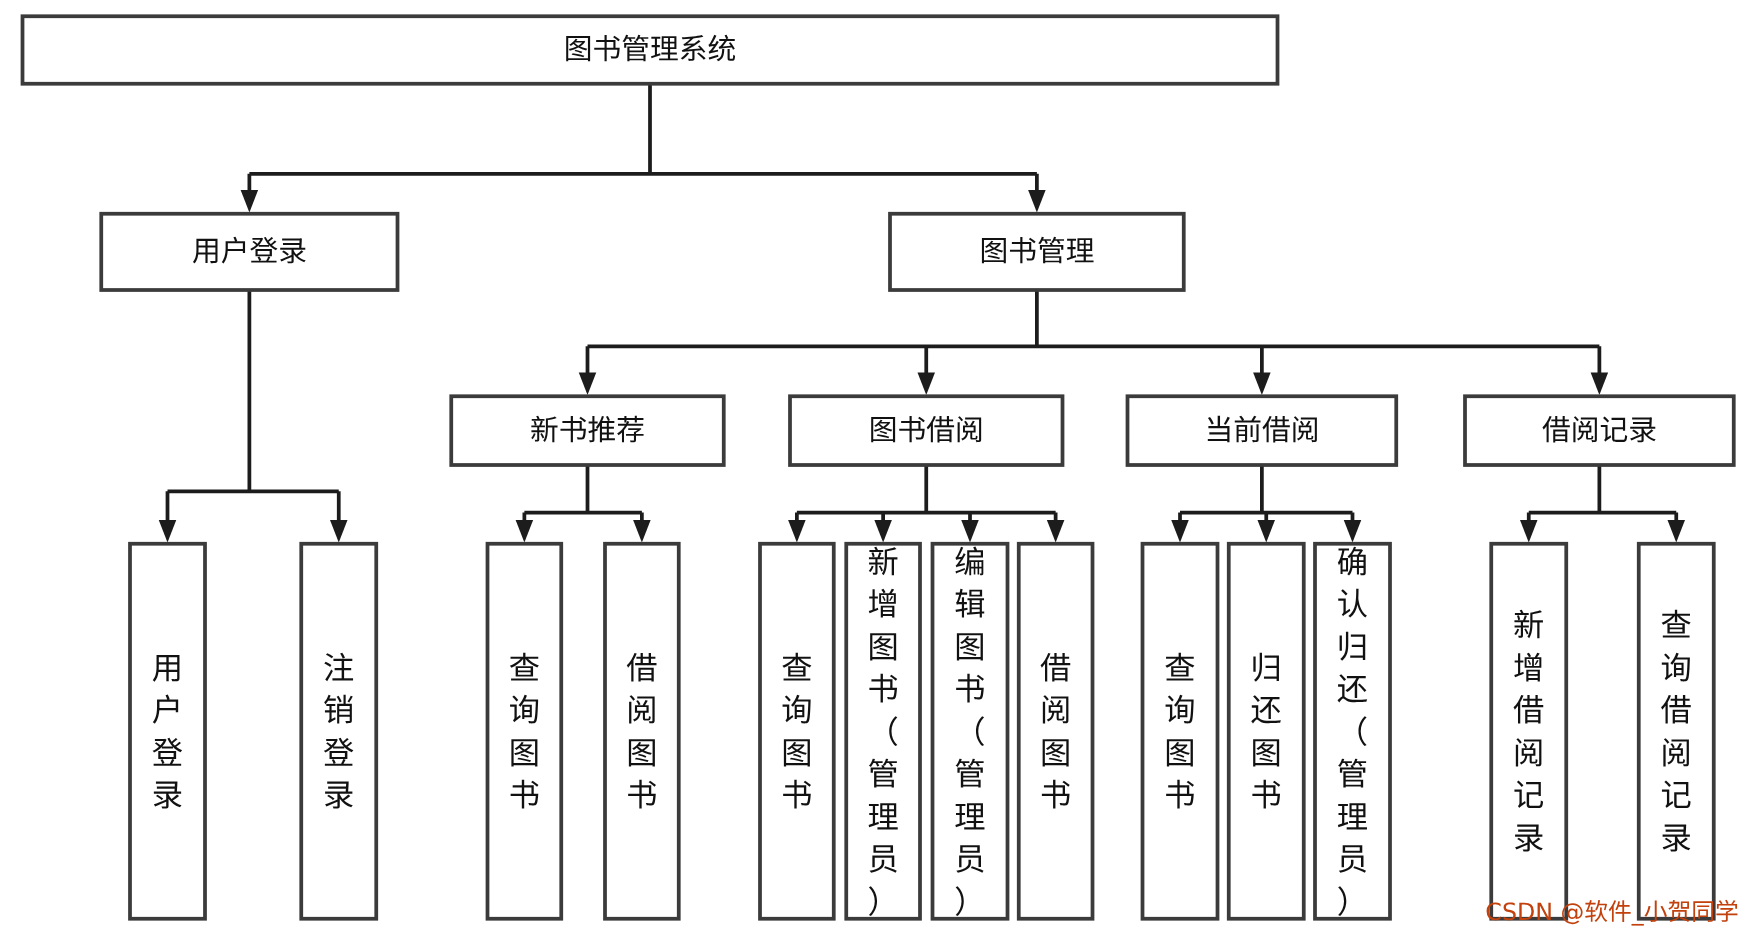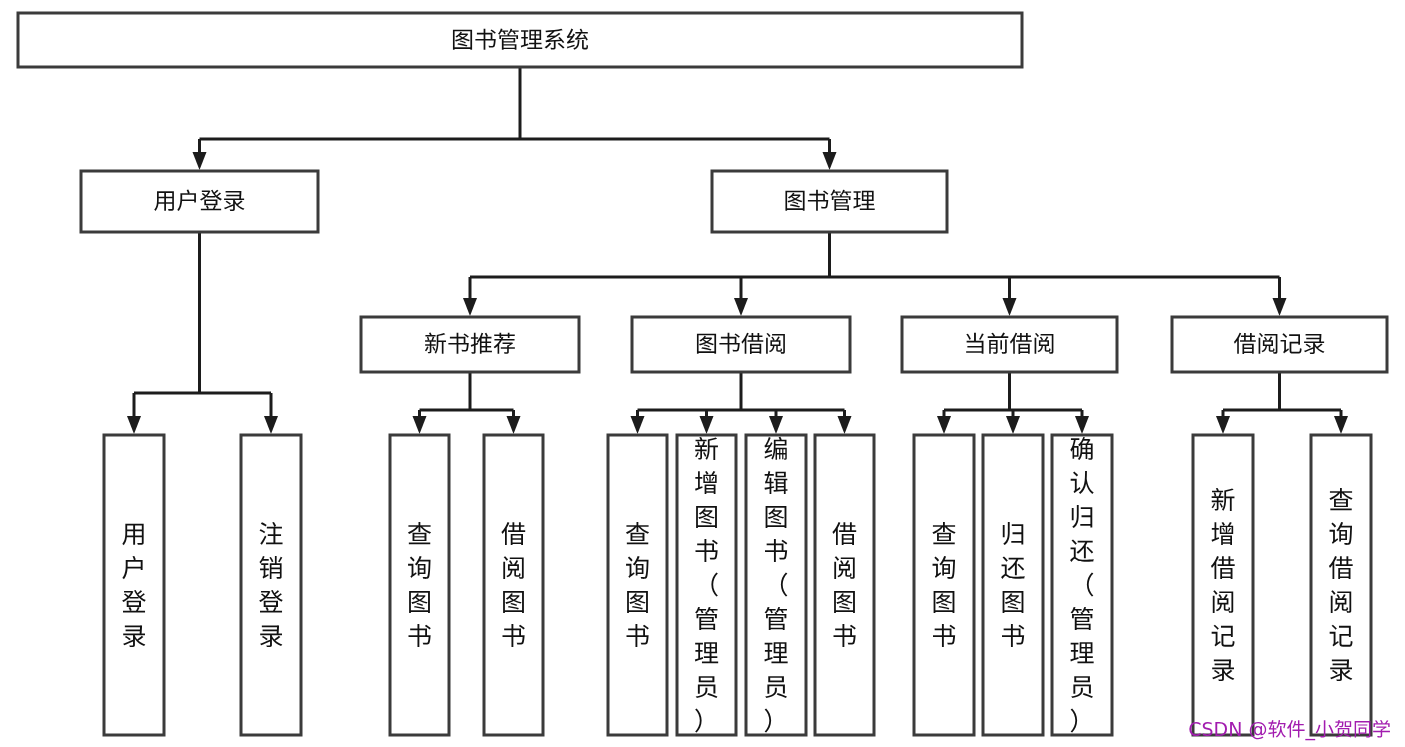--- a/index.html
+++ b/index.html
@@ -53,21 +53,21 @@
   .leaf-label-v {
     fill: #111111;
     font-family: "DejaVu Sans", "Liberation Sans", sans-serif;
     font-size: 25px;
     text-anchor: middle;
   }
   .watermark {
     position: absolute;
     right: 14px;
     bottom: 6px;
-    color: #a21caf;
+    color: #c2410c;
     font-size: 19px;
     font-family: "DejaVu Sans", "Liberation Sans", sans-serif;
     white-space: nowrap;
     user-select: none;
   }
 </style>
 </head>
 <body>
 
 <div id="diagram-root">

